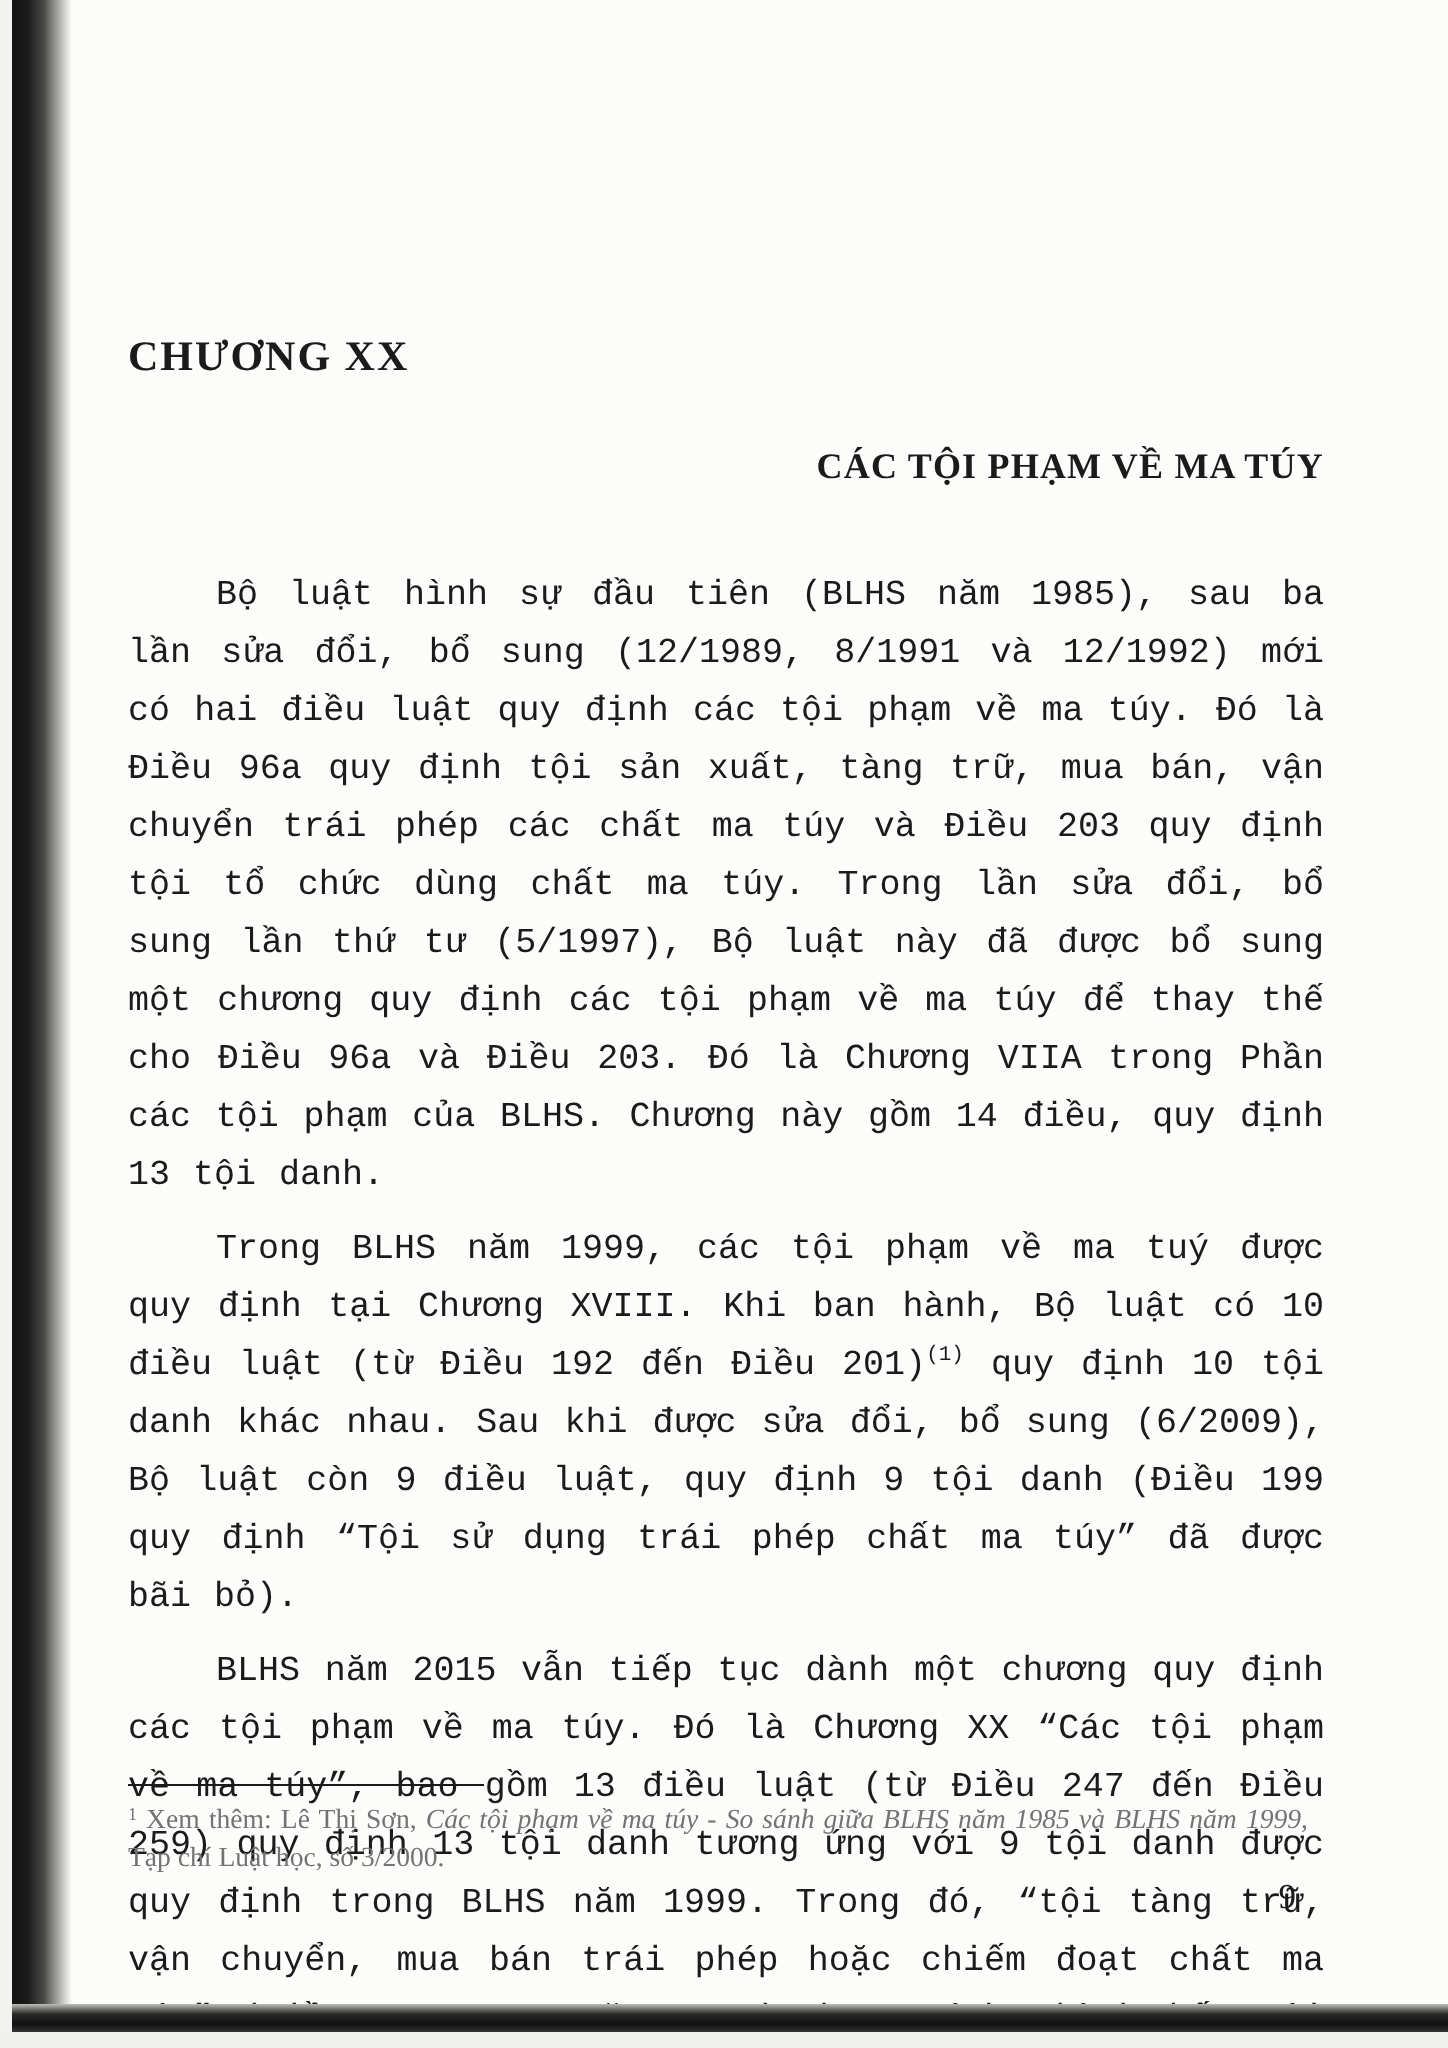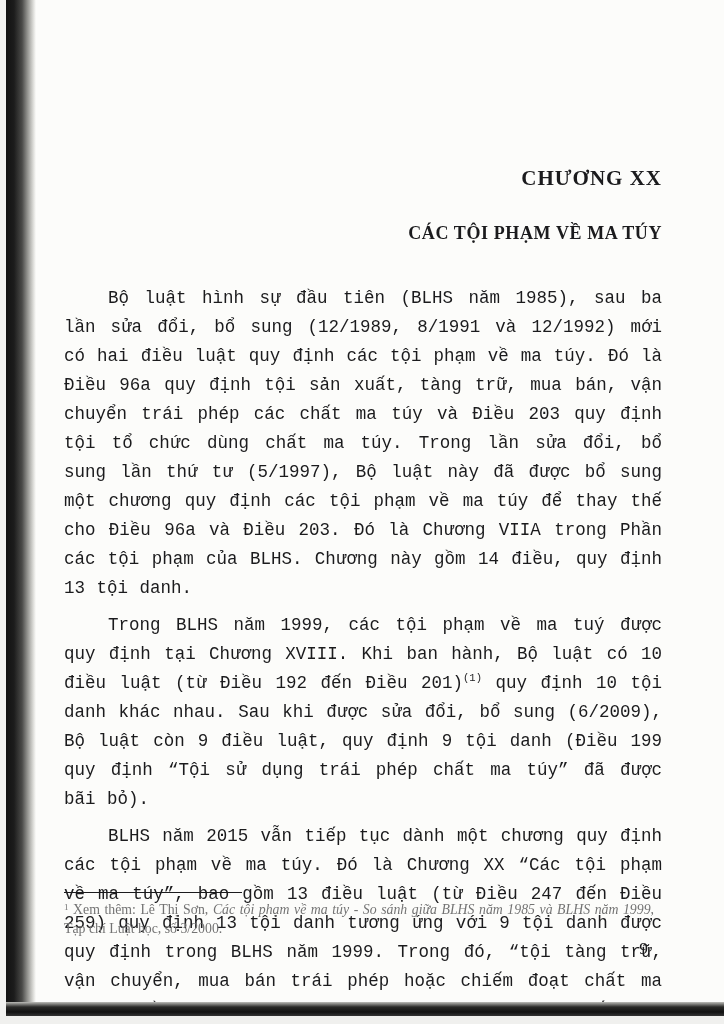--- a/index.html
+++ b/index.html
@@ -47,21 +47,21 @@
     background: #f0f0ee;
   }
   .content {
     position: absolute;
     left: 64px;
     right: 62px;
     top: 166px;
     color: #1b1b1d;
   }
   .chapter-title {
-    text-align: right;
+    text-align: left;
     font-weight: bold;
     font-size: 21px;
     letter-spacing: 1px;
     margin: 0 0 32px 0;
   }
   .chapter-subtitle {
     text-align: right;
     font-weight: bold;
     font-size: 18px;
     letter-spacing: 0.6px;

